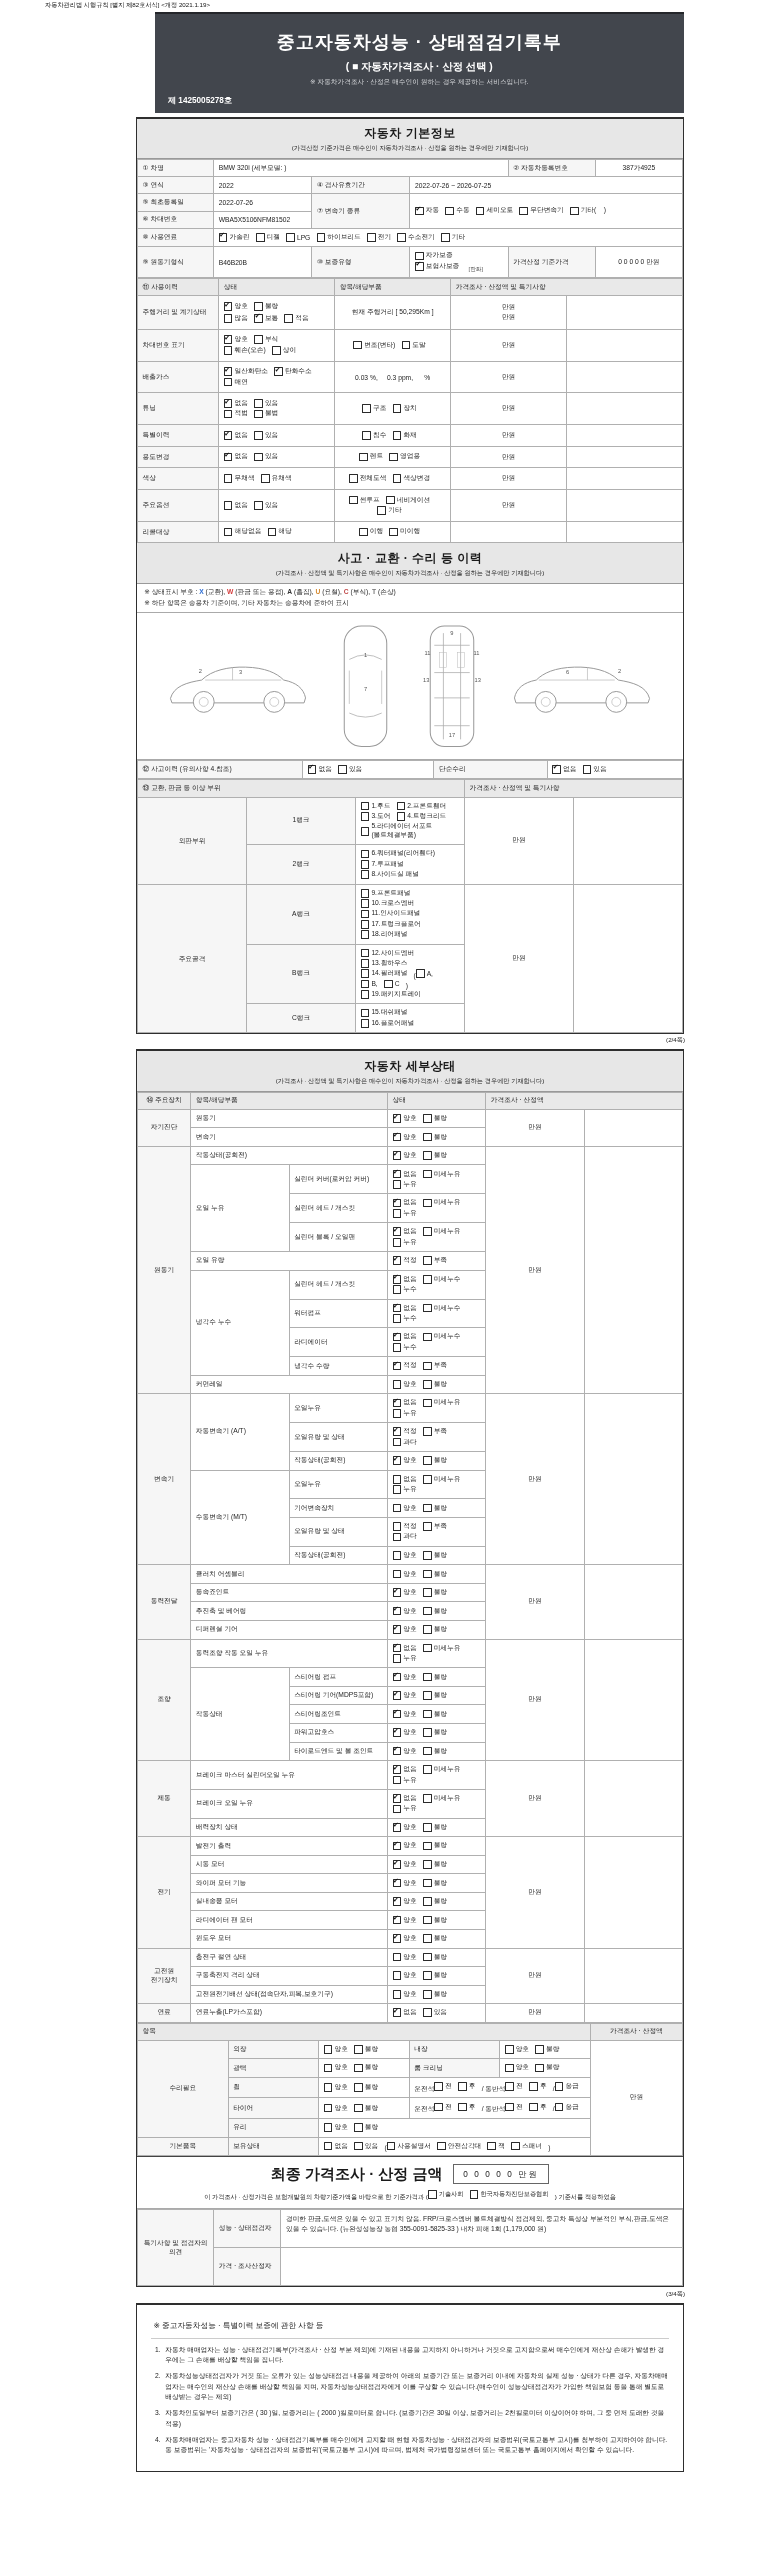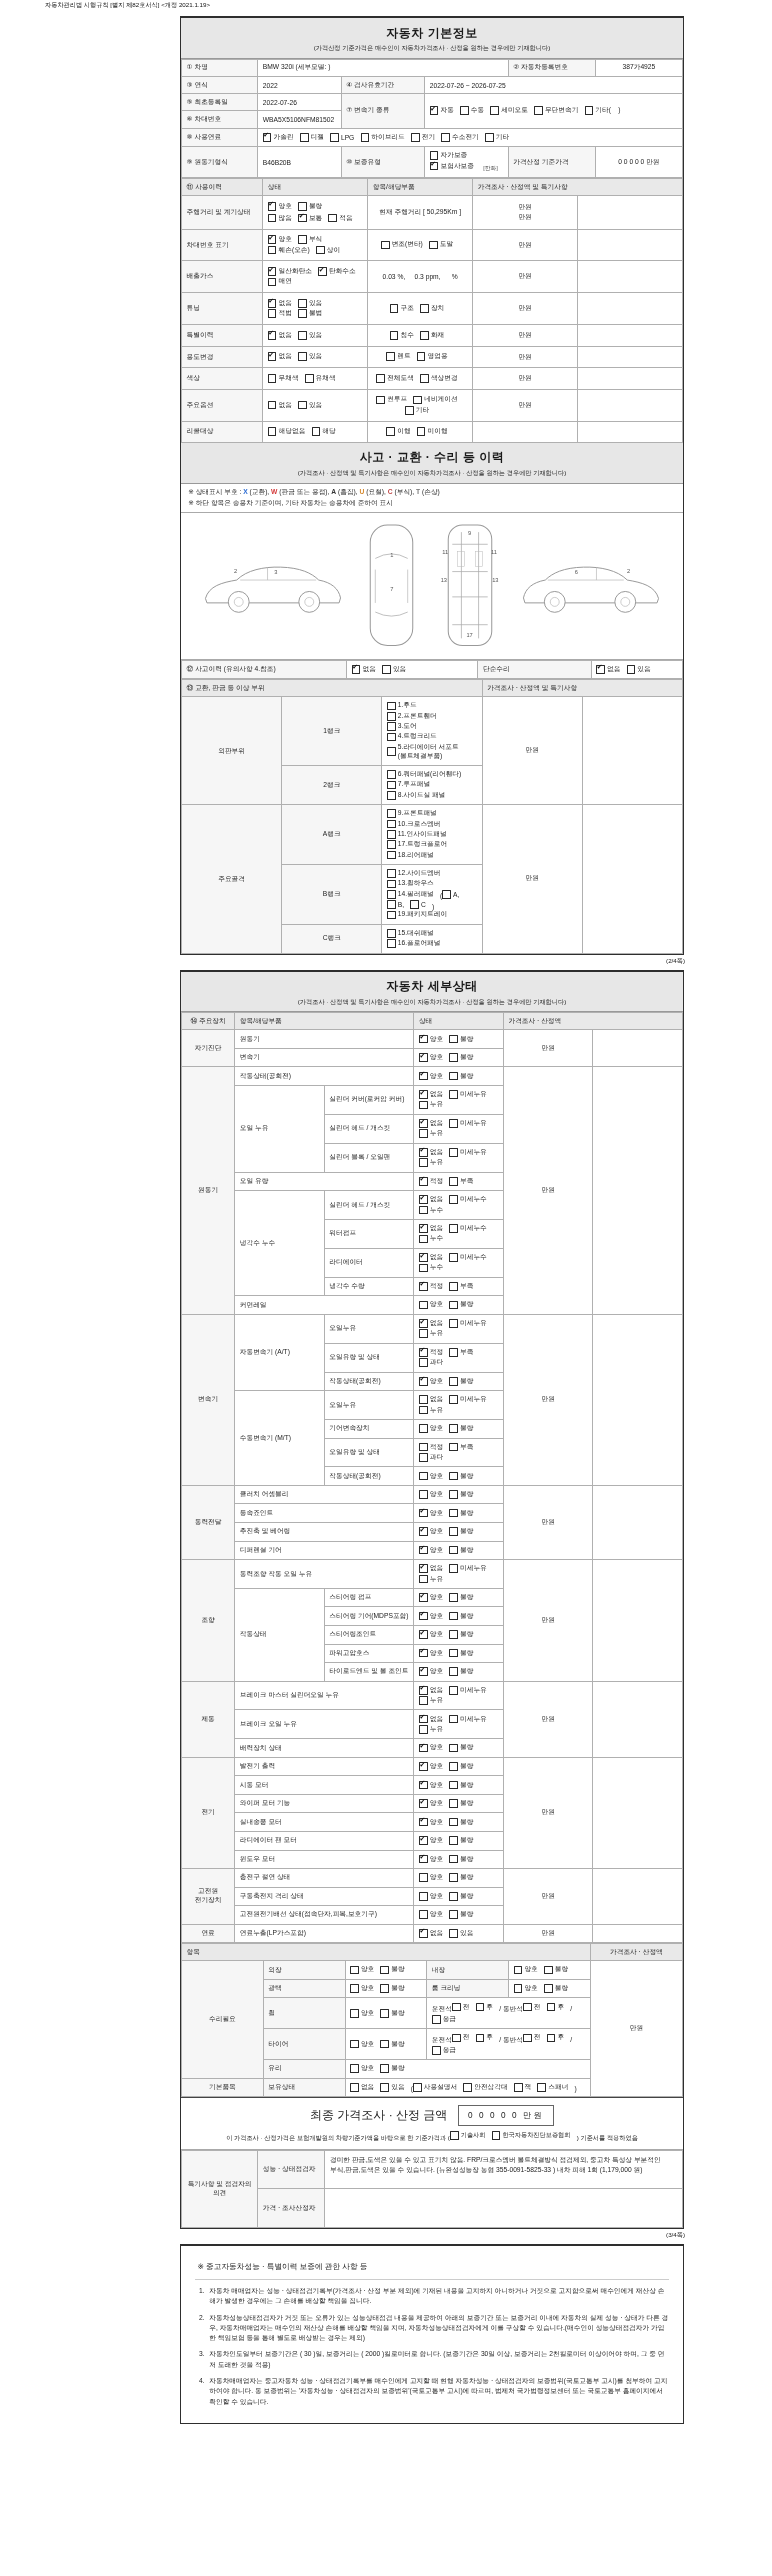--- a/index.html
+++ b/index.html
@@ -8,21 +8,21 @@
   .page{position:relative;width:773px;min-height:2576px;}
   .ref{position:absolute;top:1px;left:45px;font-size:6.2px;color:#111;}
   .sheet{width:548px;margin-left:136px;padding-top:12.4px;}
   
   .band{background:#42464d;color:#fff;margin-left:18.5px;padding:15.5px 13.4px 4.1px;border-top:2.6px solid #24262a;}
   .band-title{text-align:center;font-size:18px;font-weight:bold;letter-spacing:1px;}
   .band-sub{text-align:center;font-size:10.3px;margin-top:6.2px;font-weight:bold;}
   .band-note{text-align:center;font-size:6.7px;color:#d7d9dc;margin-top:4.1px;}
   .band-docno{font-size:8.2px;font-weight:bold;margin-top:8.2px;padding-bottom:2.1px;}
   
-  .box{border:1px solid #2e2e2e;border-top-width:2.6px;margin-top:4.1px;background:#fff;margin-left:44px;}
+  .box{border:1px solid #2e2e2e;border-top-width:2.6px;margin-top:4.1px;background:#fff;}
   .sec-head{background:#e7e7e7;border-bottom:0.5px solid #999;padding:6.2px 0 4.6px;text-align:center;}
   .sec-title{font-size:12px;font-weight:bold;letter-spacing:0.5px;}
   .sec-note{font-size:6.2px;margin-top:2.6px;color:#222;}
   .marker{width:548px;text-align:right;font-size:6.2px;padding:2.1px 1px 0;}
   
   table.t{width:100%;border-collapse:collapse;font-size:6.7px;table-layout:fixed;}
   .t th,.t td{border:0.5px solid #b0b0b0;padding:3.6px 4.6px;text-align:left;vertical-align:middle;background:#fff;word-break:keep-all;}
   .t th{background:#f6f6f6;font-weight:normal;}
   .t thead th{background:#e9e9e9;}
   .t .c{text-align:center;}
@@ -62,21 +62,21 @@
   .detail .suba{width:73px;}
   .detail .subb{width:130px;}
   .detail .price{width:49px;text-align:center;}
   .detail .note{width:41px;}
   
   .etc .grp{width:46px;text-align:center;}
   .etc .sub{width:58px;}
   .etc .price{width:82px;text-align:center;}
   
   .final{display:flex;align-items:center;justify-content:center;gap:10.3px;padding:7.2px 0 4.1px;border-top:1px solid #444;}
-  .final-label{font-size:12px;font-weight:normal;text-align:center;}
+  .final-label{font-size:15px;font-weight:bold;text-align:center;}
   .final-value{border:0.5px solid #666;padding:3.6px 9.3px;font-size:8.2px;letter-spacing:2.1px;}
   .final-note{text-align:center;font-size:6.2px;padding:1px 0 6.2px;border-bottom:0.5px solid #aaa;}
   
   .op .lab{width:66px;text-align:center;}
   .op .who{width:57px;}
   .op td.txt{height:30px;vertical-align:top;font-size:6.7px;line-height:1.55;}
   
   .notice{padding:2.1px 14.4px 10.3px;font-size:6.7px;line-height:1.55;}
   .notice-sec-title{font-size:7.7px;margin:8.2px 0 3.1px;border-bottom:0.5px solid #ccc;padding:5.2px 2.1px 6.2px;}
   .n-item{display:flex;gap:4.6px;margin:5.7px 0;}
@@ -84,20 +84,26 @@
   .n-text{white-space:pre-line;flex:1;}
 </style>
 </head>
 <body>
 
 <div class="page">
   <div class="ref">자동차관리법 시행규칙 [별지 제82호서식] &lt;개정 2021.1.19&gt;</div>
 
   <div class="sheet">
 
+    <div class="band" style="background: rgb(66, 70, 77);">
+      <div class="band-title">중고자동차성능 · 상태점검기록부</div>
+      <div class="band-sub">( ■ 자동차가격조사 · 산정 선택 )</div>
+      <div class="band-note">※ 자동차가격조사 · 산정은 매수인이 원하는 경우 제공하는 서비스입니다.</div>
+      <div class="band-docno">제 1425005278호</div>
+    </div>
 
     <div class="box">
       <div class="sec-head">
         <div class="sec-title">자동차 기본정보</div>
         <div class="sec-note">(가격산정 기준가격은 매수인이 자동차가격조사 · 산정을 원하는 경우에만 기재합니다)</div>
       </div>
       <table class="t basic">
         <tbody>
             <tr>
           <th class="lab">① 차명</th>

